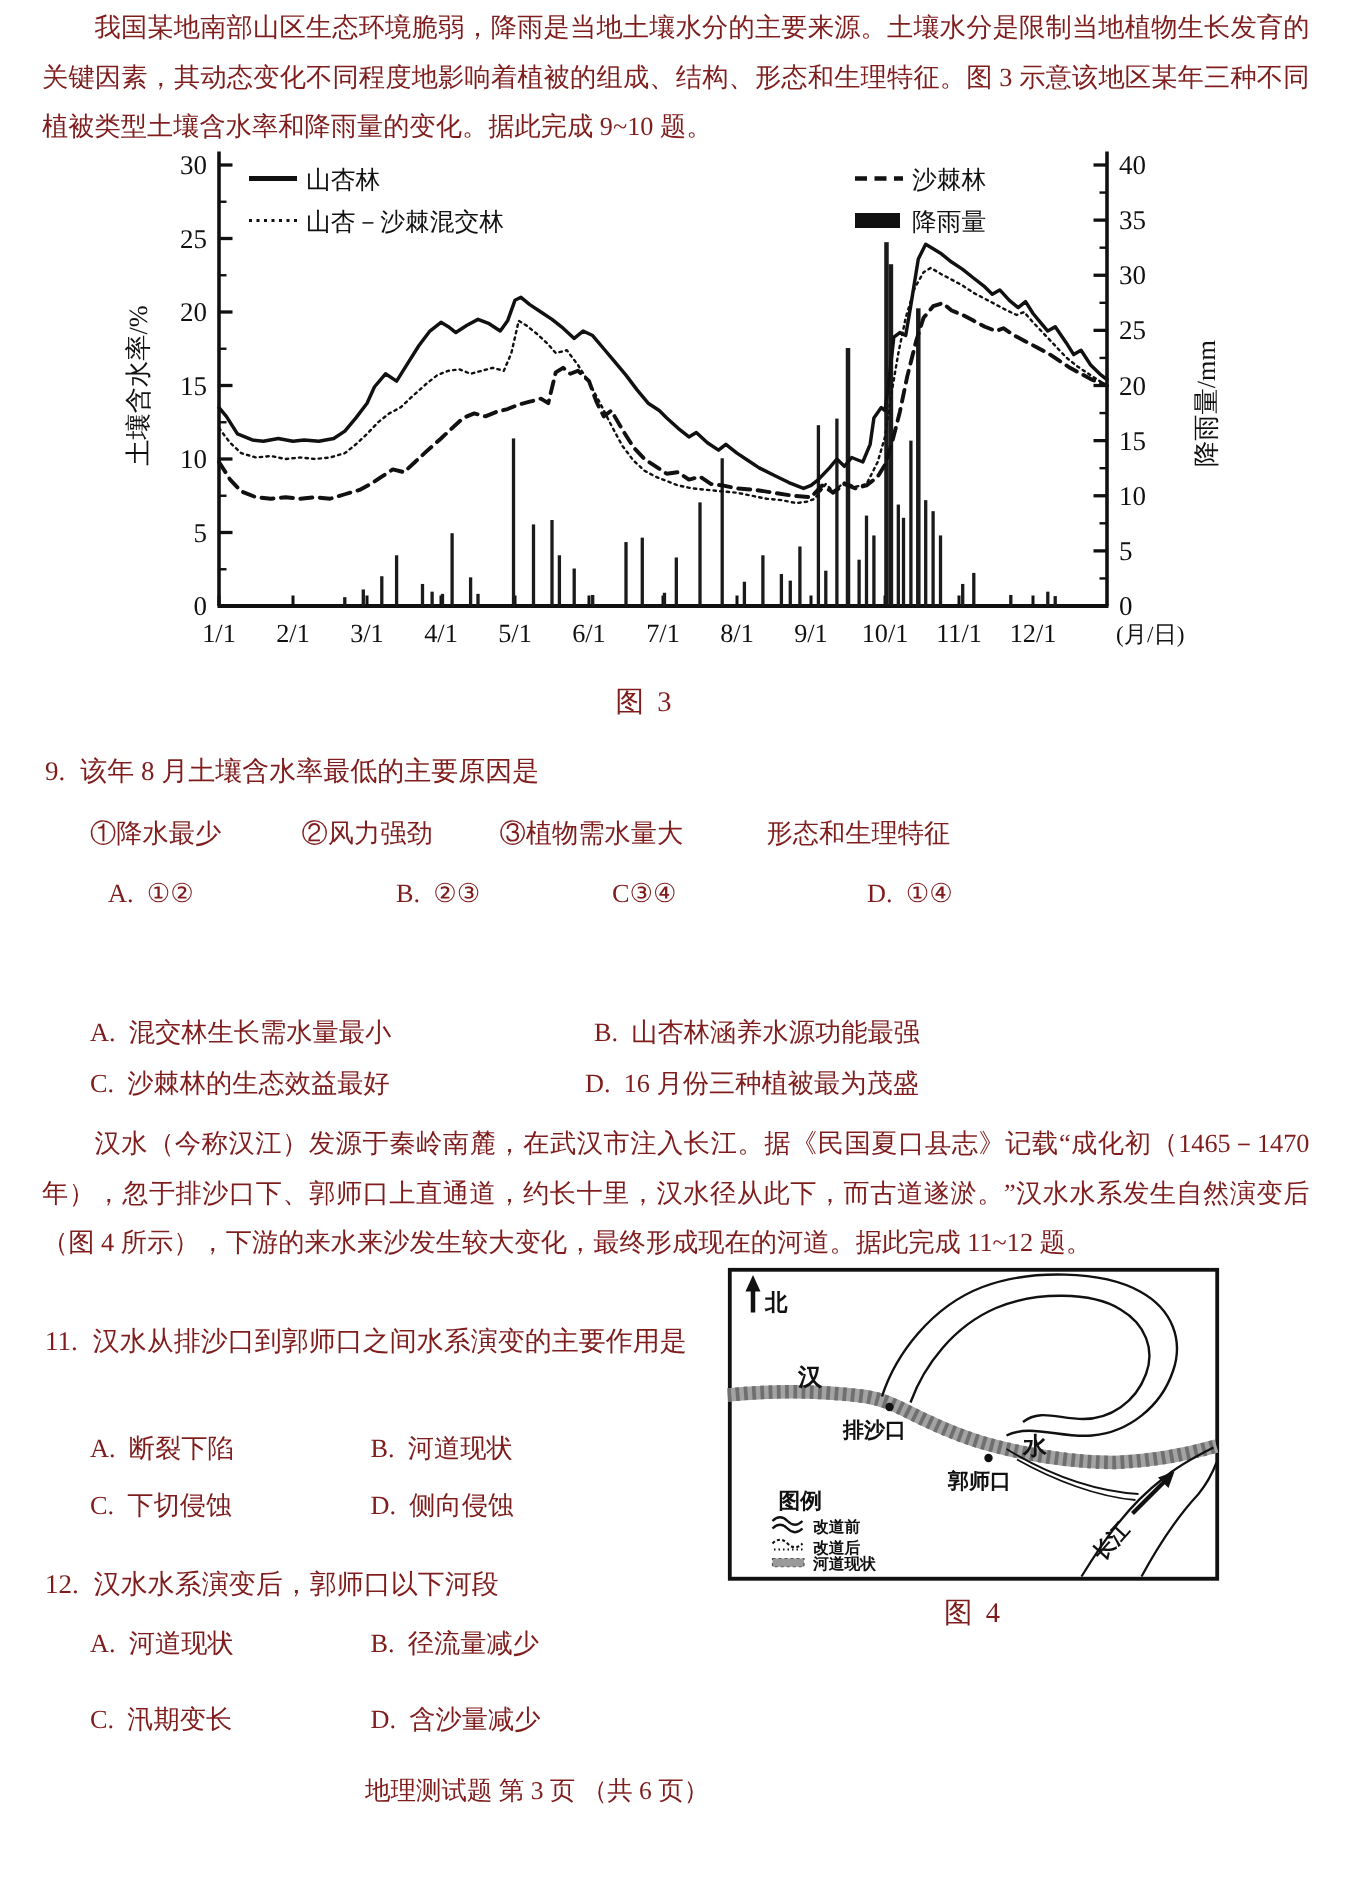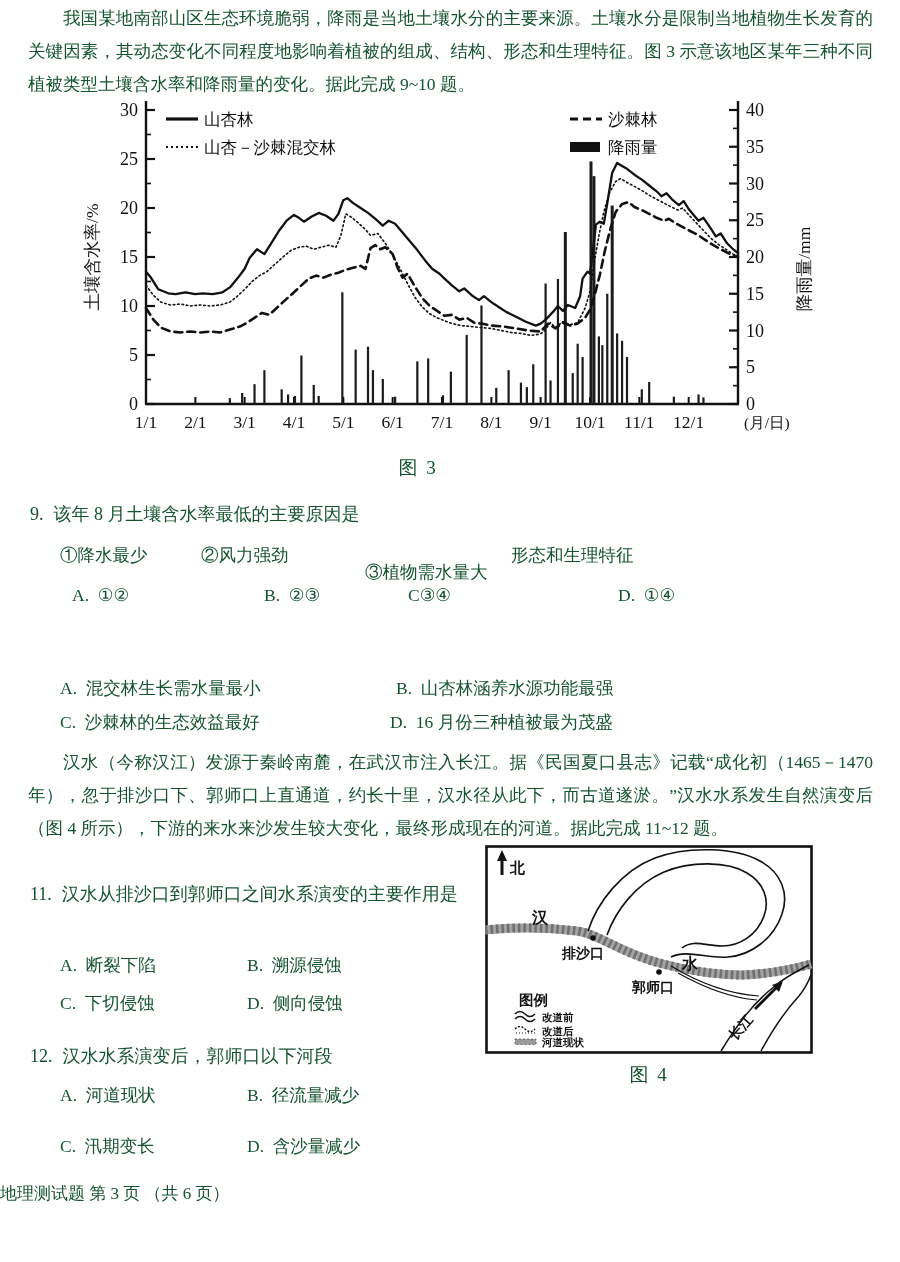--- a/index.html
+++ b/index.html
@@ -1,28 +1,28 @@
 <!DOCTYPE html>
 <html><head>
 <meta charset="utf-8">
 <style>
   html,body{margin:0;padding:0;background:#e8e8e8;}
   .page{position:relative;width:900px;height:1262px;background:#ffffff;margin:0 auto;
-        font-family:"Liberation Serif","DejaVu Serif",serif;color:#14532d;overflow:hidden;}
+        font-family:"Liberation Serif","DejaVu Serif",serif;color:#7f1d1d;overflow:hidden;}
   .para{position:absolute;text-align:justify;font-size:17.5px;line-height:33px;text-indent:2em;}
   #para1{left:28px;top:2px;width:845px;}
   #para2{left:28px;top:746px;width:845px;}
   .fig-caption{position:absolute;font-size:19px;letter-spacing:2px;text-align:center;}
-  #fig3-cap{left:0;top:455px;width:836px;}
+  #fig3-cap{left:12px;top:455px;width:836px;}
   #fig4-cap{left:485px;top:1062px;width:328px;}
   .qstem{position:absolute;font-size:18px;line-height:36px;}
   .qnum{margin-right:10px;}
   .hang{padding-left:38px;text-indent:-38px;}
   .opt{position:absolute;font-size:17.5px;white-space:pre-wrap;}
-  #footer{position:absolute;left:0;top:1182px;width:716px;text-align:left;font-size:17px;}
+  #footer{position:absolute;left:0;top:1182px;width:716px;text-align:center;font-size:17px;}
   svg text{font-family:"Liberation Serif","DejaVu Serif",serif;}
 </style>
 </head>
 <body>
 
 <div class="page">
 
   <div id="para1" class="para">我国某地南部山区生态环境脆弱，降雨是当地土壤水分的主要来源。土壤水分是限制当地植物生长发育的关键因素，其动态变化不同程度地影响着植被的组成、结构、形态和生理特征。图 3 示意该地区某年三种不同植被类型土壤含水率和降雨量的变化。据此完成 9~10 题。</div>
 
   <svg id="fig3-svg" style="position:absolute;left:78px;top:98px;" width="770" height="352" viewBox="0 0 770 352">
@@ -163,26 +163,26 @@
       <text x="530" y="55" font-size="16.5" text-anchor="start" fill="#111">降雨量</text>
     </svg>
 
   <div id="fig3-cap" class="fig-caption">图 3</div>
 
   <div class="qstem" style="left:30px;top:496px;">
     <span class="qnum">9.</span><span>该年 8 月土壤含水率最低的主要原因是</span>
   </div>
   <span class="opt" style="left:60px;top:543px;">①降水最少</span>
   <span class="opt" style="left:201px;top:543px;">②风力强劲</span>
-  <span class="opt" style="left:333px;top:560px;margin-left:32px;">③植物需水量大</span>
+  <span class="opt" style="left:333px;top:543px;">③植物需水量大</span>
   <span class="opt" style="left:511px;top:543px;">形态和生理特征</span>
   <span class="opt" style="left:60px;top:585px;margin-left:12px;">A.  ①②</span>
   <span class="opt" style="left:264px;top:585px;">B.  ②③</span>
   <span class="opt" style="left:408px;top:585px;">C③④</span>
-  <span class="opt" style="left:578px;top:585px;margin-left:40px;">D.  ①④</span>
+  <span class="opt" style="left:578px;top:585px;">D.  ①④</span>
 
   <span class="opt" style="left:396px;top:676px;">B.  山杏林涵养水源功能最强</span>
   <span class="opt" style="left:60px;top:676px;">A.  混交林生长需水量最小</span>
   <span class="opt" style="left:60px;top:710px;">C.  沙棘林的生态效益最好</span>
   <span class="opt" style="left:390px;top:710px;">D.  16 月份三种植被最为茂盛</span>
 
   <div id="para2" class="para">汉水（今称汉江）发源于秦岭南麓，在武汉市注入长江。据《民国夏口县志》记载“成化初（1465－1470 年），忽于排沙口下、郭师口上直通道，约长十里，汉水径从此下，而古道遂淤。”汉水水系发生自然演变后（图 4 所示），下游的来水来沙发生较大变化，最终形成现在的河道。据此完成 11~12 题。</div>
 
   <svg id="fig4-svg" style="position:absolute;left:485px;top:845px;" width="328" height="209" viewBox="0 0 328 209">
       <rect x="1.5" y="1.5" width="325" height="206" fill="#fff" stroke="#111" stroke-width="2.6"></rect>
@@ -217,21 +217,21 @@
       <rect x="30" y="194" width="21" height="5.5" fill="none" stroke="#555" stroke-width="0.8" stroke-dasharray="2,2"></rect>
       <text x="57" y="201" font-size="10.5" text-anchor="start" fill="#111" font-weight="bold">河道现状</text>
     </svg>
 
   <div id="fig4-cap" class="fig-caption">图 4</div>
 
   <div class="qstem hang" style="left:30px;top:876px;width:425px;">
     <span class="qnum">11.</span><span>汉水从排沙口到郭师口之间水系演变的主要作用是</span>
   </div>
   <span class="opt" style="left:60px;top:953px;">A.  断裂下陷</span>
-  <span class="opt" style="left:247px;top:953px;">B.  溯源侵蚀</span>
+  <span class="opt" style="left:247px;top:953px;">B.  河道现状</span>
   <span class="opt" style="left:60px;top:991px;">C.  下切侵蚀</span>
   <span class="opt" style="left:247px;top:991px;">D.  侧向侵蚀</span>
 
   <div class="qstem" style="left:30px;top:1038px;">
     <span class="qnum">12.</span><span>汉水水系演变后，郭师口以下河段</span>
   </div>
   <span class="opt" style="left:60px;top:1083px;">A.  河道现状</span>
   <span class="opt" style="left:247px;top:1083px;">B.  径流量减少</span>
   <span class="opt" style="left:60px;top:1134px;">C.  汛期变长</span>
   <span class="opt" style="left:247px;top:1134px;">D.  含沙量减少</span>

